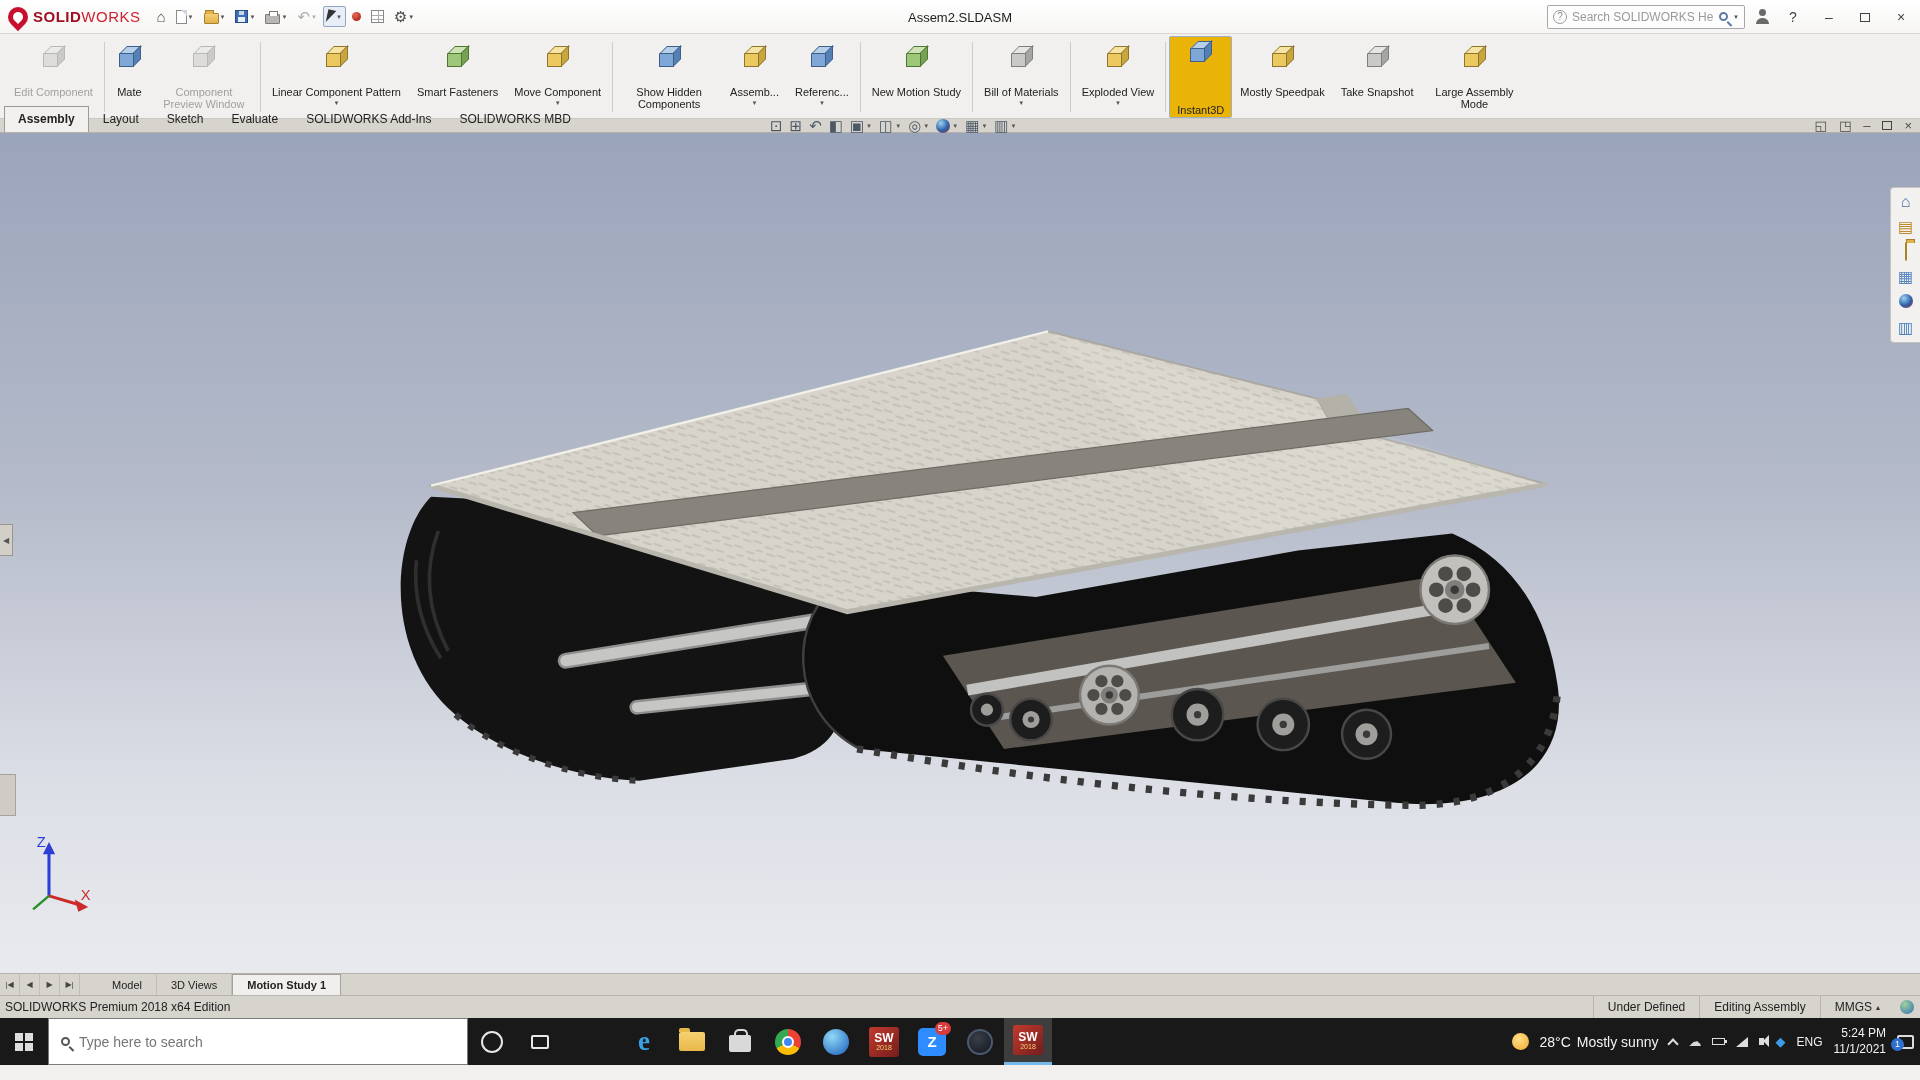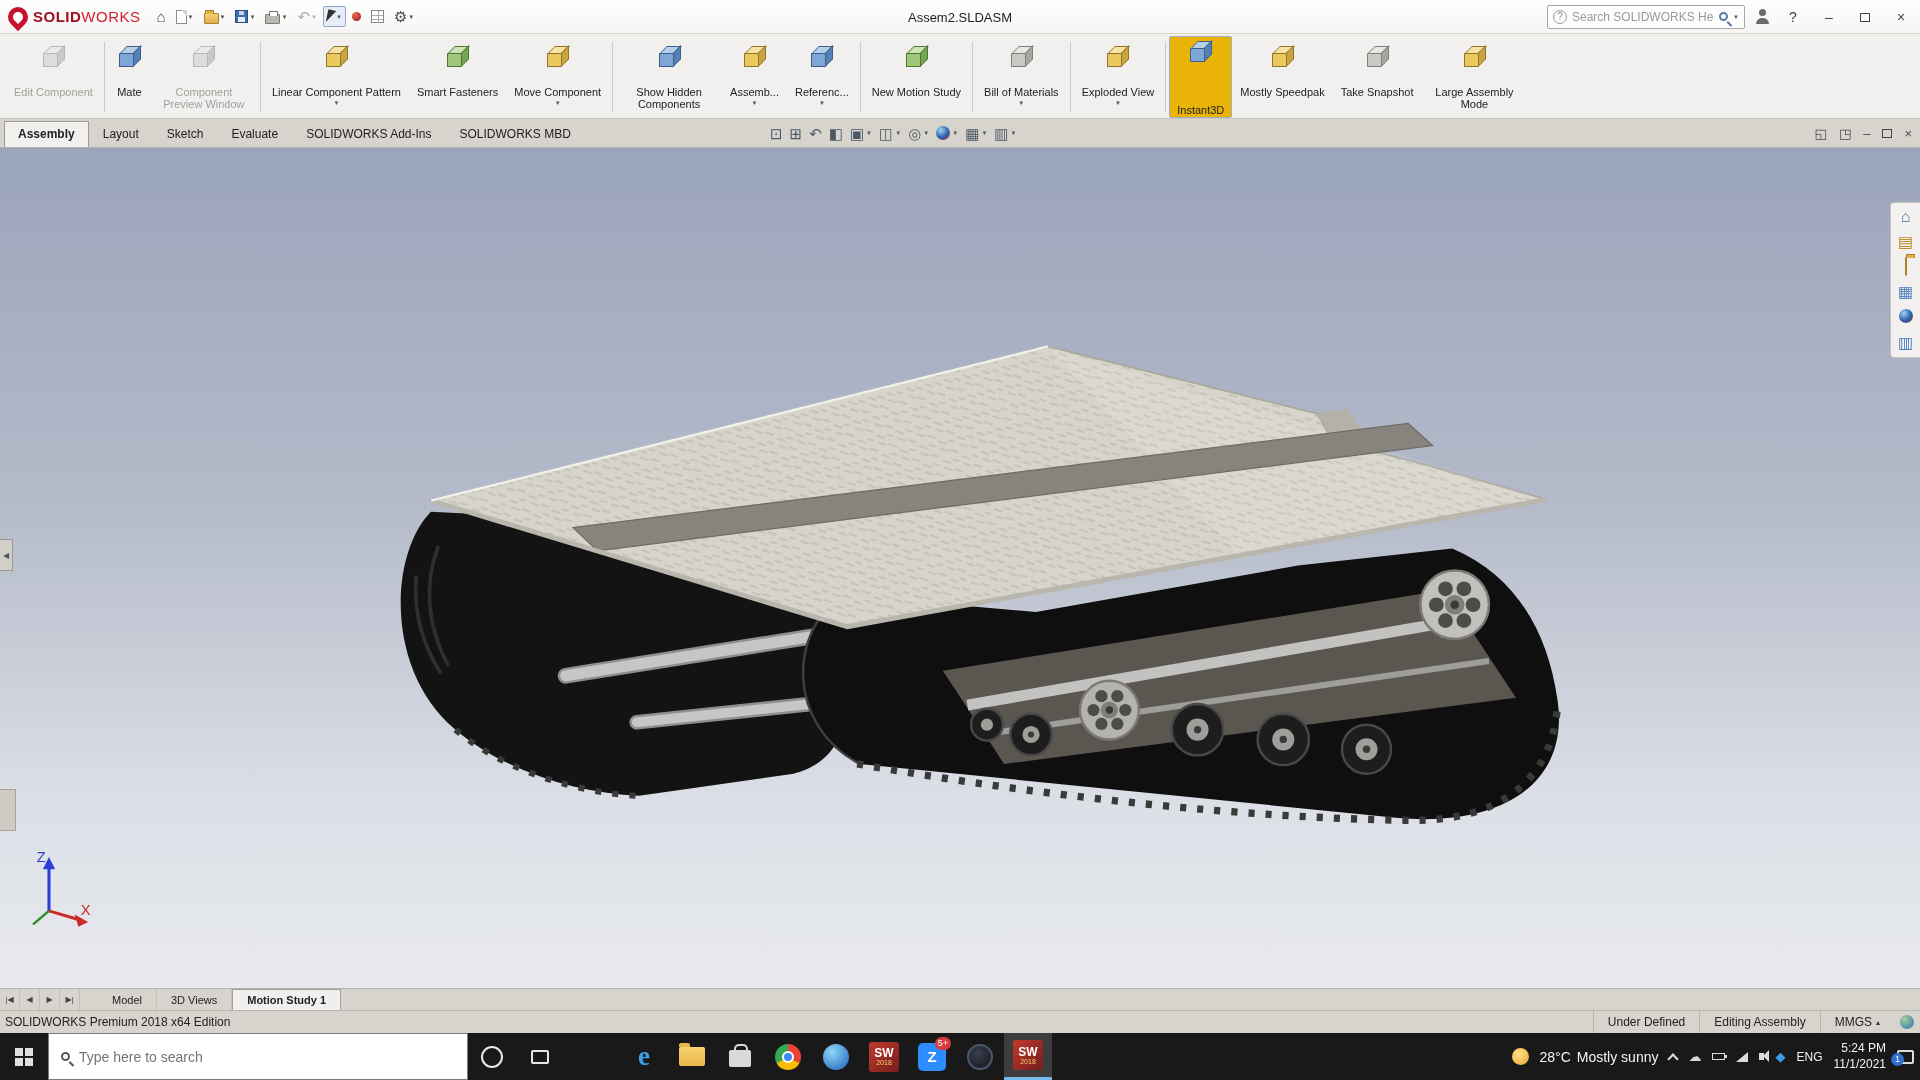--- a/index.html
+++ b/index.html
@@ -73,21 +73,21 @@
   .c3d::after { content:""; position:absolute; left:100%; top:-1px; width:6px; height:100%; background:var(--s,#c9a53e);
                 border:1px solid #8d7430; transform:skewY(-45deg); transform-origin:0 0; }
   .c3d.blue { --f:#7ea7d8; --t:#b6d0ea; --s:#5580b5; border-color:#3f5f88; }
   .c3d.blue::before,.c3d.blue::after { border-color:#3f5f88; }
   .c3d.gray { --f:#c9c9c6; --t:#e6e6e3; --s:#a5a5a2; border-color:#7e7e7b; }
   .c3d.gray::before,.c3d.gray::after { border-color:#7e7e7b; }
   .c3d.green { --f:#9ec77a; --t:#cde3b6; --s:#76a353; border-color:#4f7534; }
   .c3d.green::before,.c3d.green::after { border-color:#4f7534; }
 
   
-  .tabrow { position:relative; height:29px; background:#d7d4ce; border-bottom:1px solid #b5b2ac; display:flex; align-items:flex-end; padding-left:4px; }
+  .tabrow { position:relative; height:14px; background:#d7d4ce; border-bottom:1px solid #b5b2ac; display:flex; align-items:flex-end; padding-left:4px; }
   .ctab { font-size:12px; color:#222; padding:5px 13px 6px; border:1px solid transparent; border-bottom:none; }
   .ctab.active { background:#f1f0ee; border-color:#9e9b95; font-weight:bold; }
   .headsup { position:absolute; left:770px; top:0; height:100%; display:flex; align-items:center; gap:7px; }
   .hicon { display:flex; align-items:center; gap:2px; color:#4c5866; font-size:15px; line-height:1; }
   .ball { width:14px; height:14px; border-radius:50%; background:radial-gradient(circle at 35% 30%, #9fd2f0, #2b5fa8 55%, #b03030); display:inline-block; }
   .docwin { position:absolute; right:8px; top:0; height:100%; display:flex; align-items:center; gap:12px; color:#4a4a4a; font-size:13px; }
 
   
   .viewport { position:relative; height:840px; background:linear-gradient(180deg,#9aa4ba 0%,#b4bac9 42%,#dcdfe6 78%,#e8eaee 100%); overflow:hidden; }
   .viewport svg.model { position:absolute; inset:0; width:100%; height:100%; display:block; }

